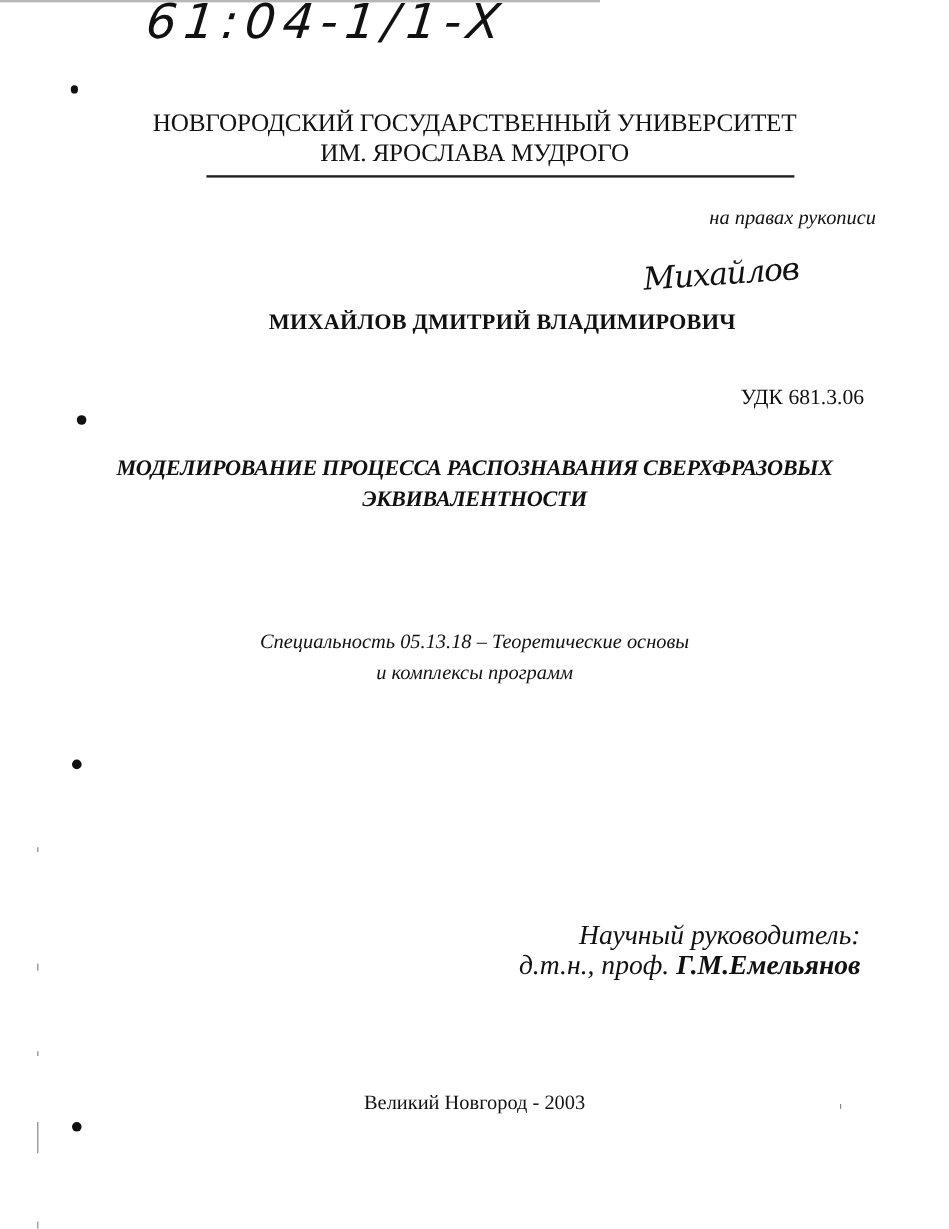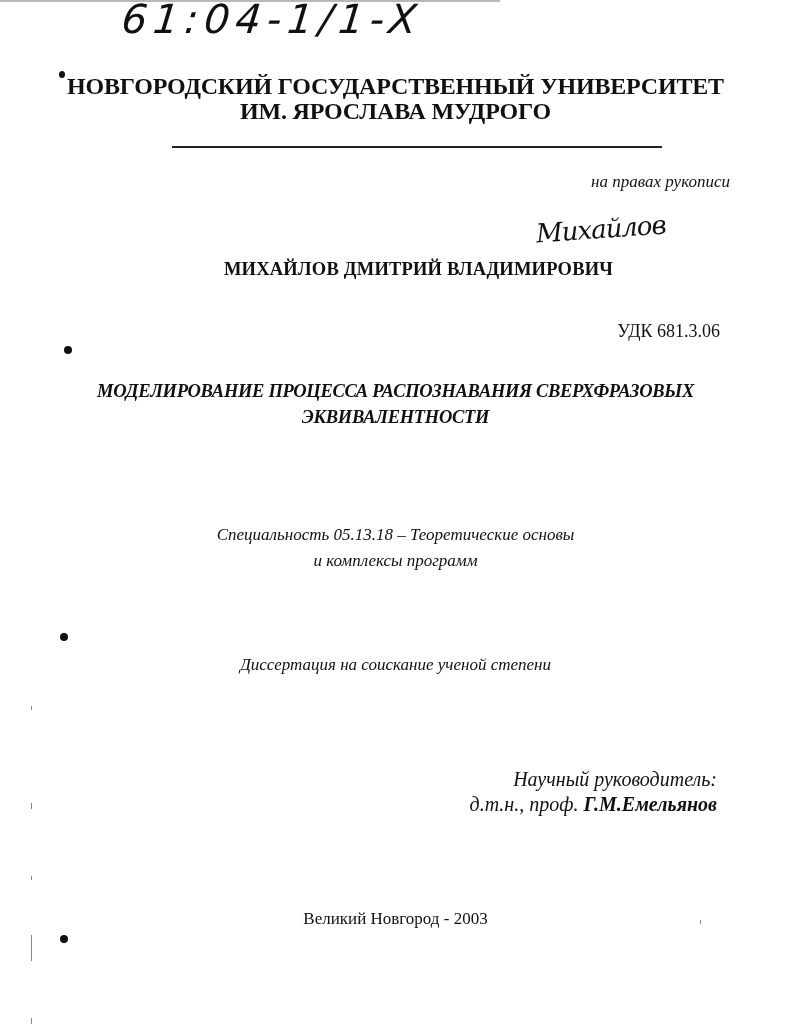--- a/index.html
+++ b/index.html
@@ -8,36 +8,36 @@
     font-family: "Liberation Serif", "DejaVu Serif", serif; color: #111;
   }
   .abs { position: absolute; }
   .topline { left: 0; top: 0; width: 500px; height: 2px; background: #9a9a9a; opacity: .7; }
   .stamp {
     left: 122px; top: -4px; font-family: "DejaVu Sans", sans-serif;
     font-size: 40px; font-style: italic; font-weight: 300; letter-spacing: 6px;
     color: #111; transform: skewX(-6deg);
   }
   .center { left: 0; width: 791px; text-align: center; }
-  .univ { top: 74px; font-size: 24px; line-height: 25px; letter-spacing: -0.2px; font-weight: bold; }
+  .univ { top: 90px; font-size: 21px; line-height: 25px; letter-spacing: -0.2px; }
   .rule { left: 172px; top: 146px; width: 490px; height: 1.5px; background: #222; }
   .rights { right: 61px; top: 172px; font-size: 17px; font-style: italic; }
   .signature {
     left: 536px; top: 214px; font-family: "DejaVu Serif", serif; font-style: italic;
     font-size: 26px; color: #111; transform: rotate(-4deg); letter-spacing: -1px;
   }
   .author { top: 259px; font-size: 18.5px; font-weight: bold; letter-spacing: 0.2px; padding-left: 23px; }
   .udk { right: 71px; top: 321px; font-size: 18px; }
   .title {
     top: 378px; font-size: 18.5px; font-weight: bold; font-style: italic;
     line-height: 26px; letter-spacing: -0.3px;
   }
   .spec { top: 509px; font-size: 17px; font-style: italic; line-height: 26px; margin-top: 13px; }
   .diss { top: 652px; font-size: 17px; font-style: italic; line-height: 26px; }
-  .advisor { right: 74px; top: 767px; text-align: right; font-size: 20px; font-style: italic; line-height: 25px; }
+  .advisor { right: 74px; top: 767px; text-align: right; font-size: 23px; font-style: italic; line-height: 25px; }
   .advisor b { font-weight: bold; }
   .city { top: 909px; font-size: 17px; }
   .dot { width: 8px; height: 8px; border-radius: 50%; background: #111; }
   .tick { width: 1px; background: #888; }
 </style>
 </head>
 <body>
 
 <div class="abs topline"></div>
 
@@ -59,21 +59,20 @@
   <div>МОДЕЛИРОВАНИЕ ПРОЦЕССА РАСПОЗНАВАНИЯ СВЕРХФРАЗОВЫХ</div>
   <div>ЭКВИВАЛЕНТНОСТИ</div>
 </div>
 
 <div class="abs center spec">
   <div>Специальность 05.13.18 – Теоретические основы</div>
   <div>и комплексы программ</div>
 </div>
 
 <div class="abs center diss">
-  <div>Диссертация на соискание ученой степени</div>
 </div>
 
 <div class="abs advisor">
   <div>Научный руководитель:</div>
   <div>
     <span>д.т.н., проф.</span>
     <b>Г.М.Емельянов</b>
   </div>
 </div>
 

